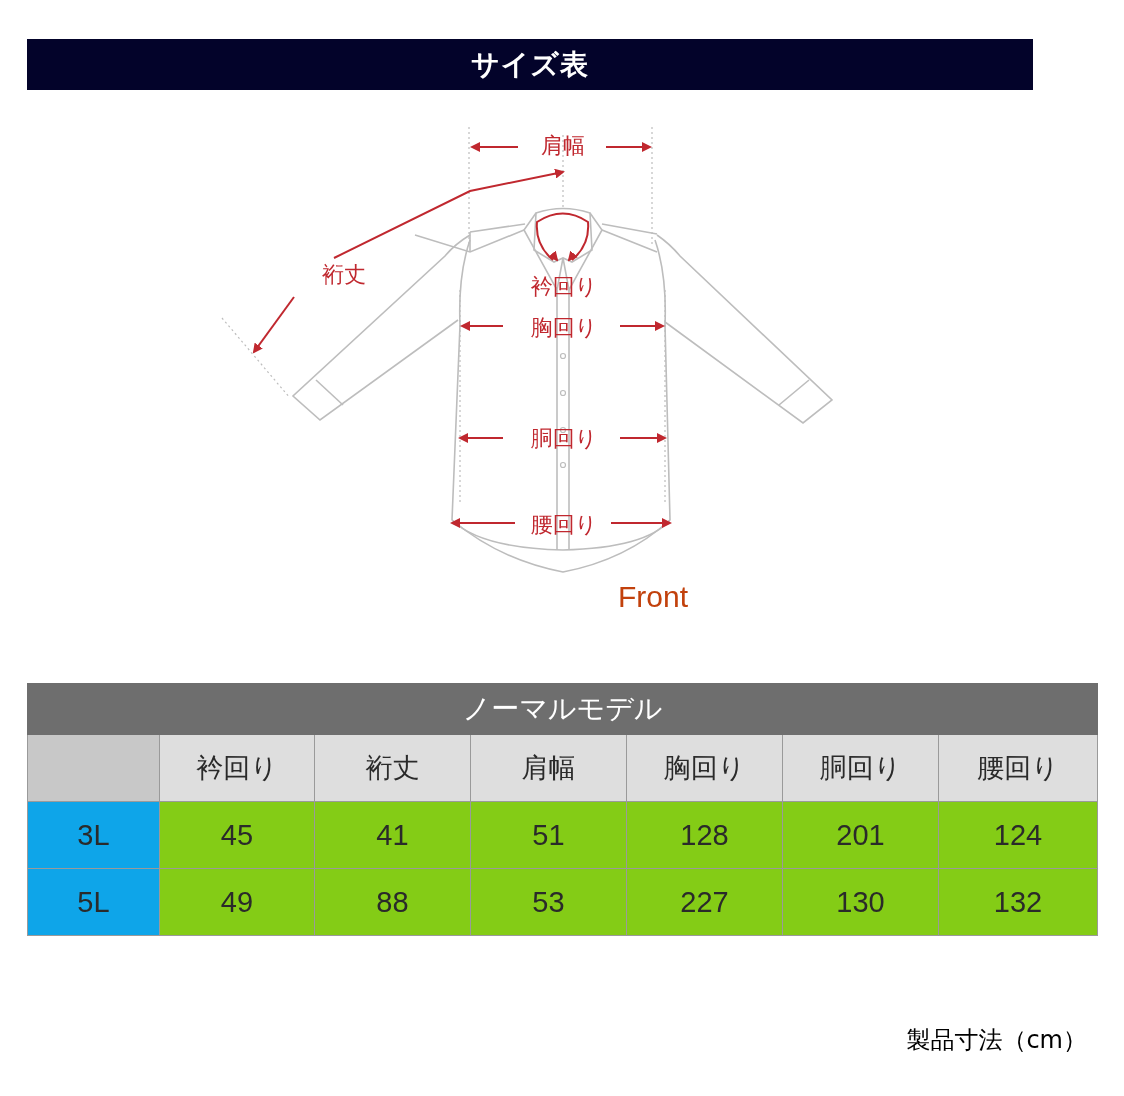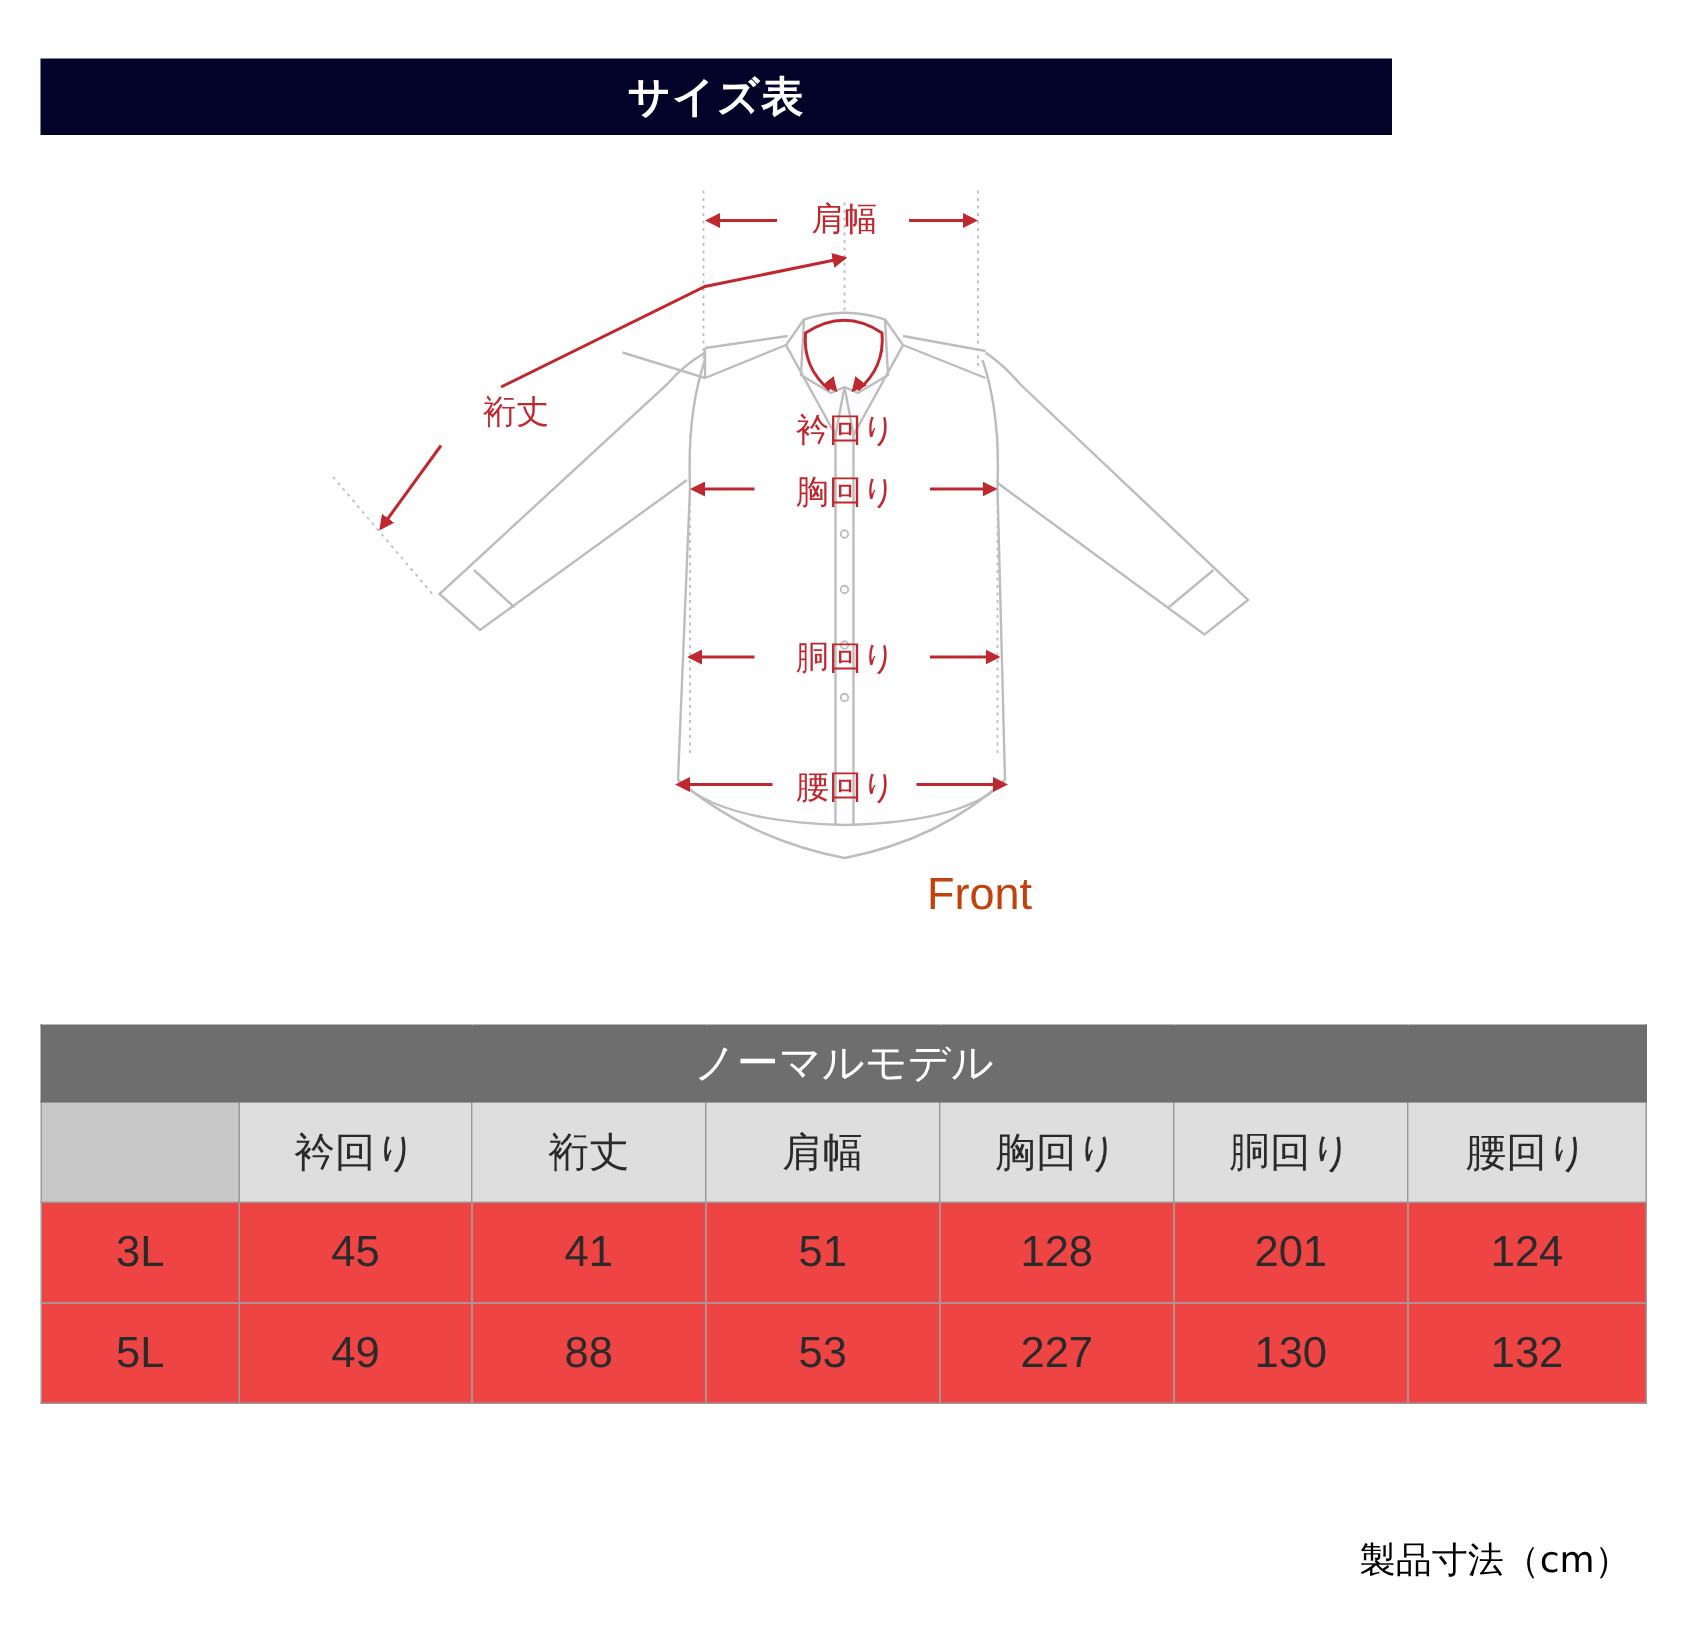--- a/index.html
+++ b/index.html
@@ -1,35 +1,35 @@
 <!DOCTYPE html>
 <html><head>
 <meta charset="utf-8">
 <style>
   html, body { margin: 0; padding: 0; background: #ffffff; }
   body { width: 1124px; height: 1096px; position: relative; overflow: hidden;
          font-family: "DejaVu Sans", "Liberation Sans", sans-serif; }
-  .title-bar { position: absolute; left: 27px; top: 39px; width: 901px; height: 51px;
+  .title-bar { position: absolute; left: 27px; top: 39px; width: 1006px; height: 51px;
                background: #03032a; color: #ffffff; display: flex; align-items: center;
                justify-content: center; font-size: 28px; font-weight: bold; letter-spacing: 1px; font-family: Liberation Serif, serif; }
   .diagram { position: absolute; left: 0; top: 100px; width: 1124px; height: 540px; }
   .diagram svg { position: absolute; left: 0; top: 0; }
   .lbl { position: absolute; color: #c0282f; font-size: 22px; white-space: nowrap;
          transform: translate(-50%, -50%); background: transparent; }
   .front-lbl { position: absolute; left: 653px; top: 497px; color: #c2410c; font-size: 30px;
                transform: translate(-50%, -50%); font-family: "Liberation Sans", sans-serif; }
   table.size { position: absolute; left: 27px; top: 683px; width: 1070px;
                border-collapse: collapse; table-layout: fixed; }
   table.size td { border: 1.5px solid #9a9a9a; text-align: center; color: #2a2a2a; padding: 0; }
   .caption-row td { background: #6e6e6e; color: #ffffff !important; height: 50px; font-size: 28px;
                     border-color: #6e6e6e !important; }
   .head-row td { background: #dedede; height: 66px; font-size: 27px; }
   .head-row td.corner { background: #c8c8c8; }
-  .data-row td { background: #ef4444; height: 66px; font-size: 29px; font-family: "Liberation Sans", sans-serif; }
-  .data-row td.size-lbl { background: #ef4444; }
+  .data-row td { background: #84cc16; height: 66px; font-size: 29px; font-family: "Liberation Sans", sans-serif; }
+  .data-row td.size-lbl { background: #0ea5e9; }
   .unit-note { position: absolute; right: 37px; top: 1040px; transform: translateY(-50%);
                font-size: 24px; color: #000000; }
 </style>
 </head>
 <body>
 
 <div class="title-bar">
   <span>サイズ表</span>
 </div>
 

